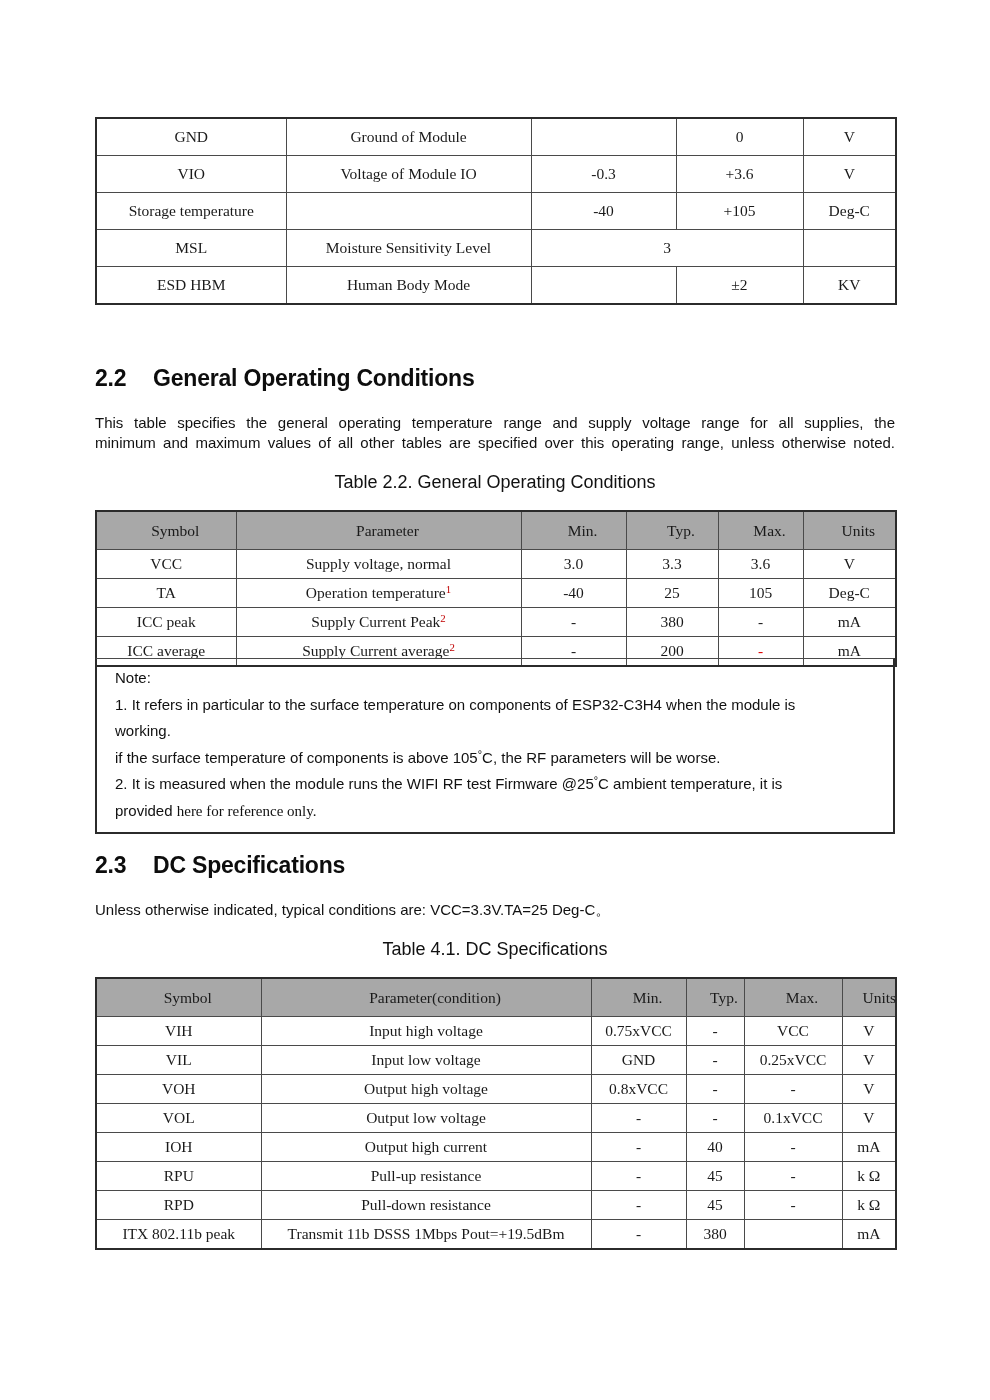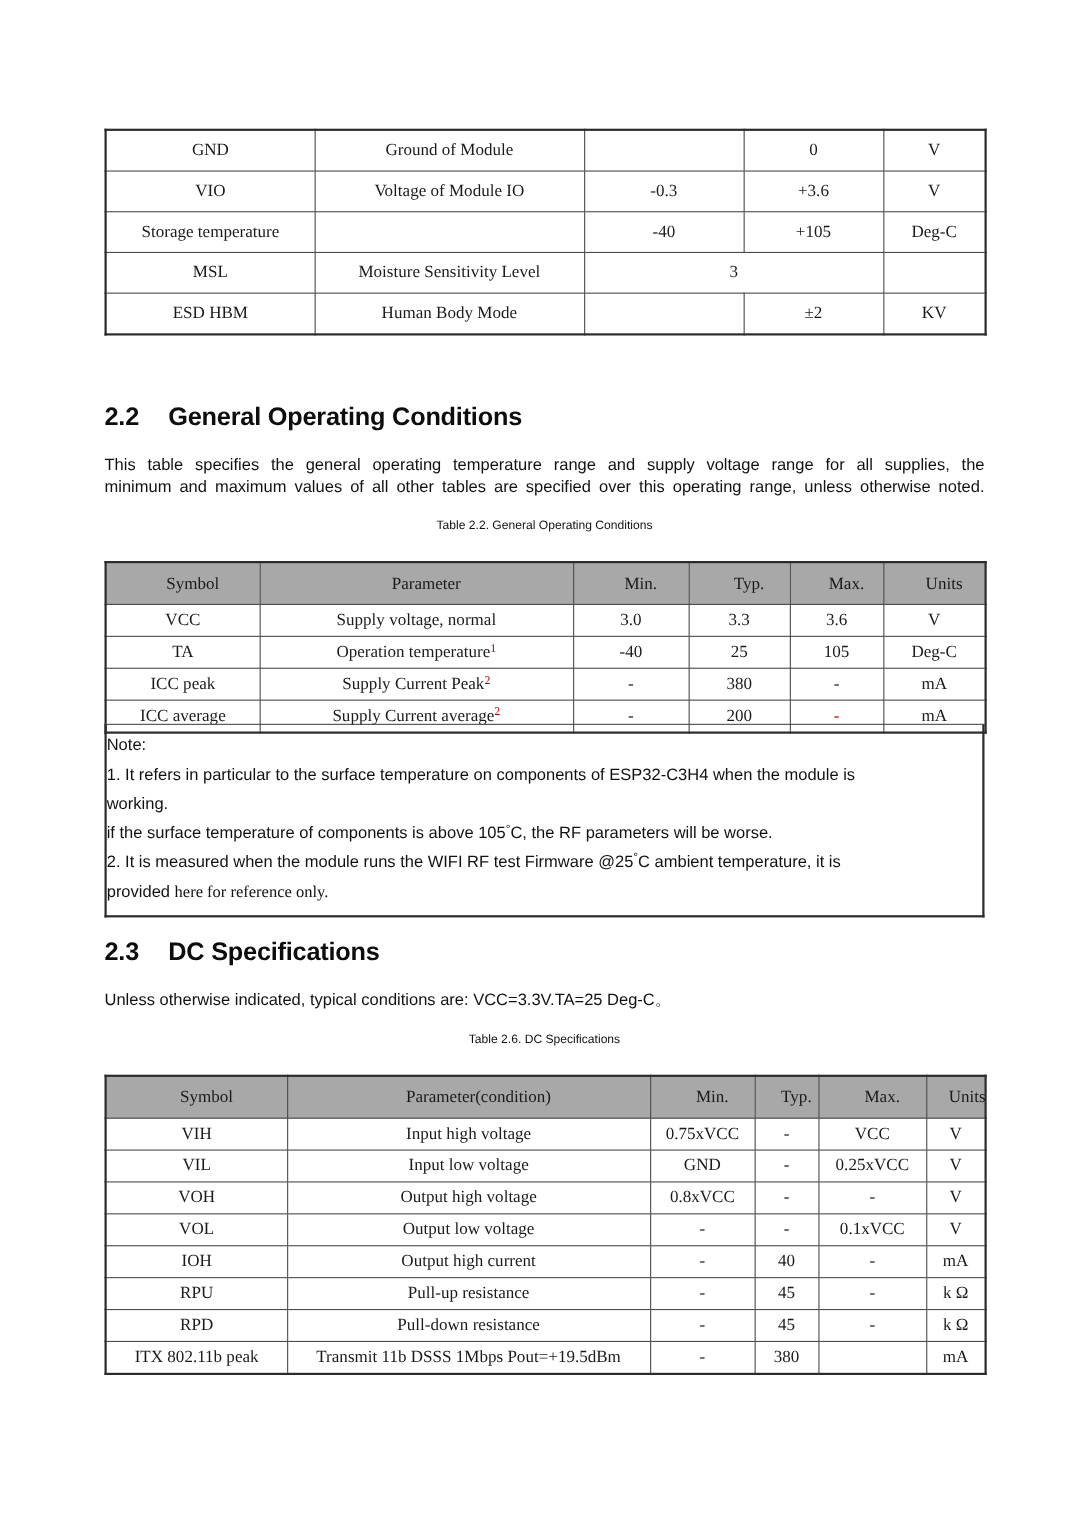--- a/index.html
+++ b/index.html
@@ -80,34 +80,34 @@
     text-align: justify;
   }
   .body-text.justified { text-align: justify; text-align-last: justify; }
 
   .caption {
     position: absolute;
     width: 990px;
     left: 0;
     text-align: center;
     font-family: "Liberation Sans", sans-serif;
-    font-size: 11px;
+    font-size: 18px;
     color: #111111;
   }
 
   
   .note-box {
     position: absolute;
     left: 95px;
     top: 658px;
     width: 800px;
     box-sizing: border-box;
     border: 2px solid #2b2b2b;
     border-top: 1px solid #4a4a4a;
-    padding: 6px 10px 8px 0;
+    padding: 6px 10px 8px 18px;
     font-family: "Liberation Sans", sans-serif;
     font-size: 15px;
     line-height: 26.5px;
     color: #111111;
   }
   .note-box .ln { display: block; white-space: nowrap; }
   .serif-run { font-family: "Liberation Serif", serif; }
   sup.deg {
     font-size: 0.72em;
     vertical-align: 0.45em;
@@ -244,21 +244,21 @@
     <span class="ln"><span>2. It is measured when the module runs the WIFI RF test Firmware @25</span><sup class="deg">°</sup><span>C  ambient temperature, it is</span></span>
     <span class="ln"><span>provided </span><span class="serif-run">here for reference only.</span></span>
   </div>
 
   <div class="heading" style="left:95px; top:852px;">
     <span class="num">2.3</span><span>DC Specifications</span>
   </div>
 
   <div class="body-text" style="left:95px; top:897px; width:800px; text-align:left;">Unless otherwise indicated, typical conditions are: VCC=3.3V.TA=25 Deg-C。</div>
 
-  <div class="caption" style="top:939px;">Table 2.6. DC Specifications</div>
+  <div class="caption" style="top:939px;">Table 4.1. DC Specifications</div>
 
   <table class="spec" id="table-23" style="left:95px; top:977px; width:800px; border:2px solid #2b2b2b;">
     <colgroup>
       <col style="width:165px">
       <col style="width:330px">
       <col style="width:95px">
       <col style="width:58px">
       <col style="width:98px">
       <col style="width:54px">
     </colgroup>

